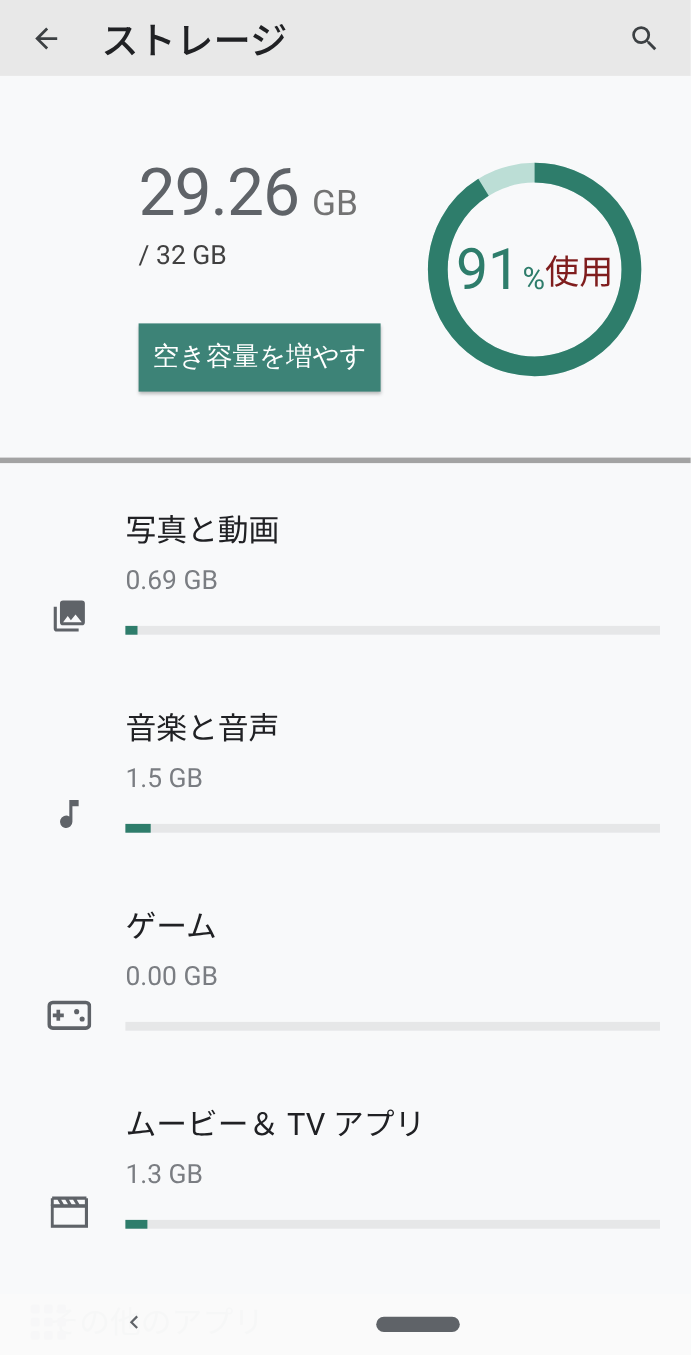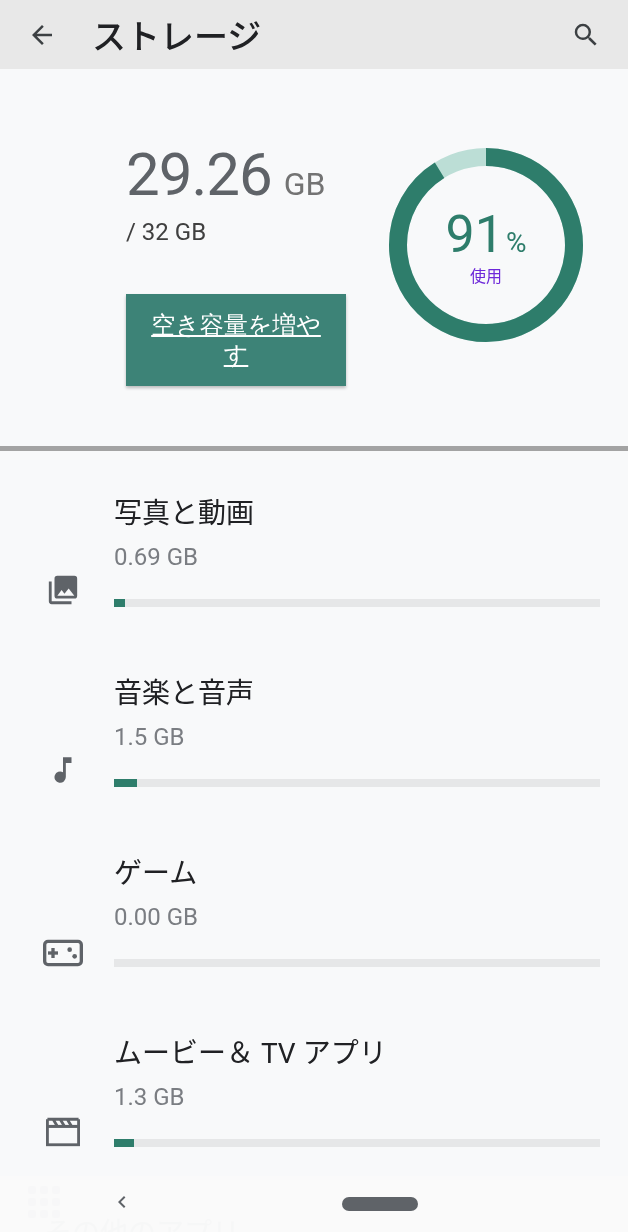--- a/index.html
+++ b/index.html
@@ -75,59 +75,57 @@
     font-size: 24px;
     color: #404040;
   }
   .free-up-btn {
     margin-top: 48px;
     background: #3d8377;
     color: #fff;
     font-size: 24px;
     font-weight: 500;
     border: none;
-    padding: 16px 18px;
+    padding: 16px 6px;
     width: 220px;
     text-align: center;
     line-height: 1.25;
     box-shadow: 0 2px 3px rgba(0,0,0,0.25);
     cursor: pointer;
-    text-decoration: underline;
   }
   .ring-wrap {
     position: relative;
     width: 200px;
     height: 200px;
     margin-left: 10px;
     margin-right: 10px;
     margin-top: 6px;
   }
   .ring-wrap svg { width: 200px; height: 200px; }
   .ring-center {
     position: absolute;
     inset: 0;
     display: flex;
-    flex-direction: column;
     align-items: center;
     justify-content: center;
   }
   .ring-pct-row { display: flex; align-items: baseline; }
   .ring-pct {
     font-size: 52px;
     font-weight: 400;
     color: #2e7d6b;
   }
   .ring-pct-sign {
     font-size: 28px;
     color: #2e7d6b;
     margin-left: 2px;
   }
   .ring-label {
-    font-size: 16px;
-    color: #6d28d9;
+    font-size: 31px;
+    color: #7f1d1d;
     margin-top: -2px;
   }
 
   
   .categories {
     padding-top: 12px;
   }
   .cat {
     display: flex;
     padding: 28px 28px 36px 28px;

